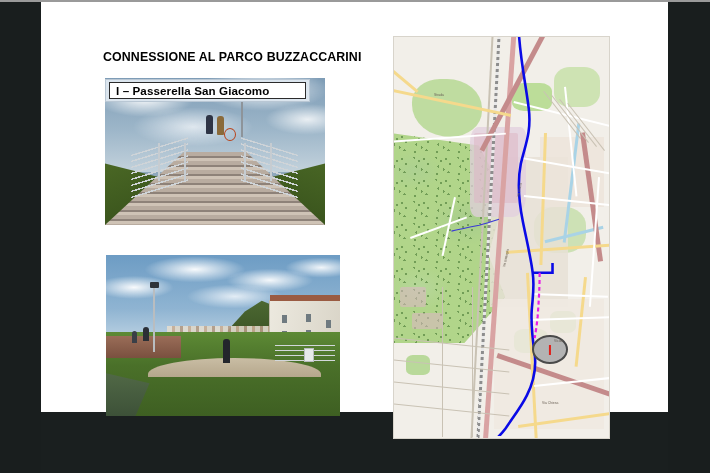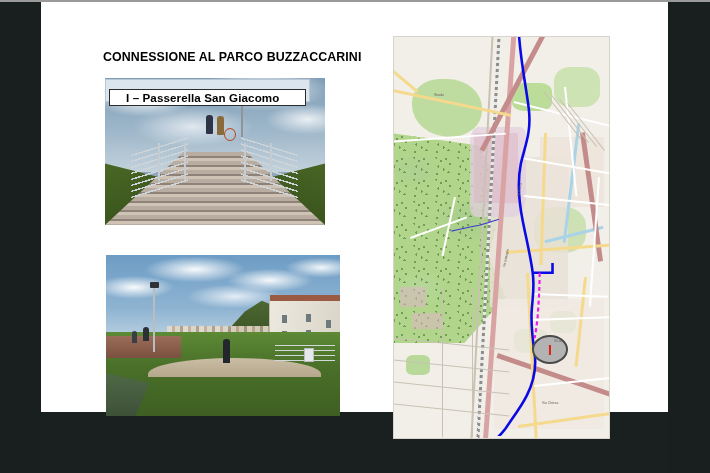--- a/index.html
+++ b/index.html
@@ -146,22 +146,21 @@
   }
   #photo-1-caption {
     position: absolute;
     left: 68px; top: 80px;
     width: 197px; height: 17px;
     background: #ffffff;
     border: 1.3px solid #2b2b2b;
     box-sizing: border-box;
     display: flex;
     align-items: center;
-    padding-left: 16px;
-    margin-top: 7px;
+    padding-left: 6px;
   }
   #photo-1-caption-text {
     font-size: 11.6px;
     font-weight: bold;
     color: #000;
     white-space: nowrap;
     letter-spacing: 0.1px;
   }
 
   

